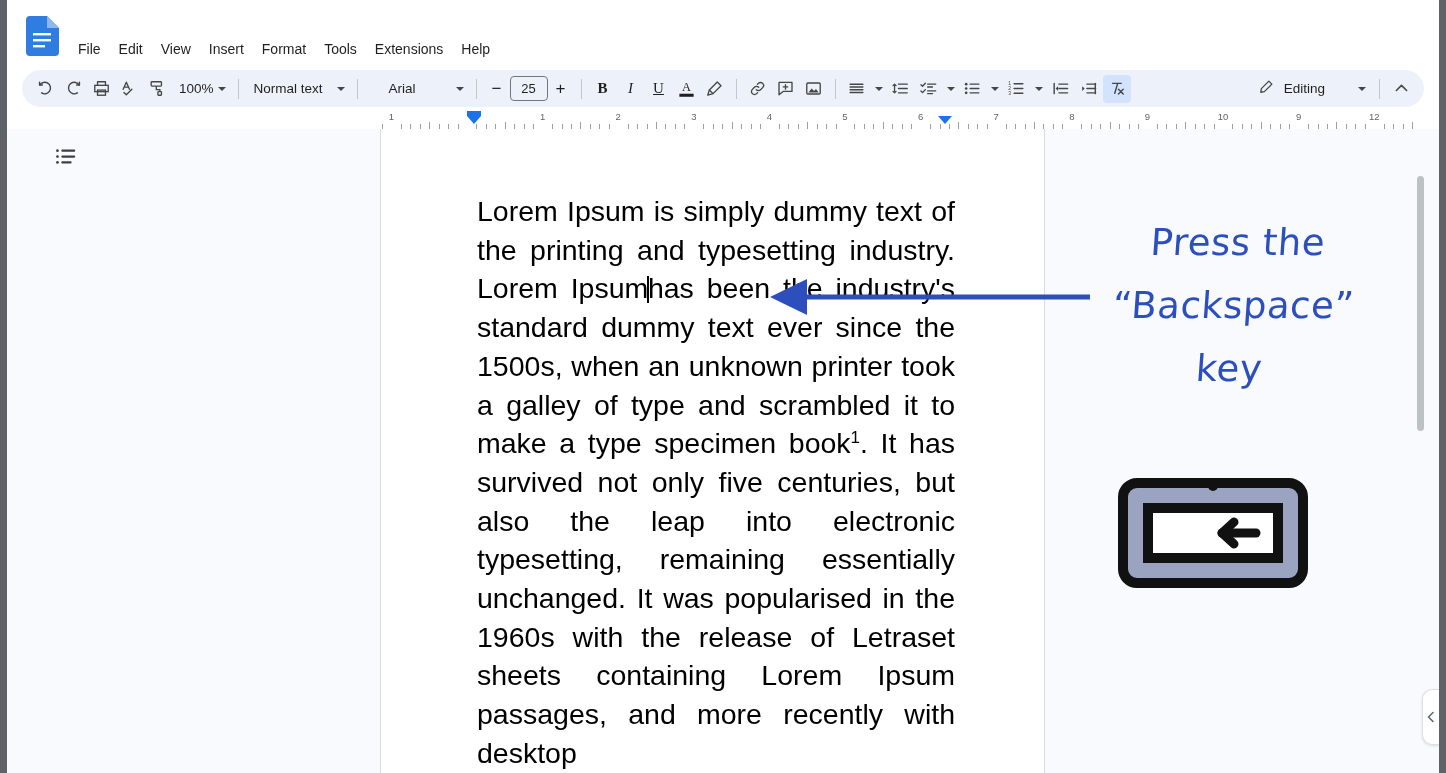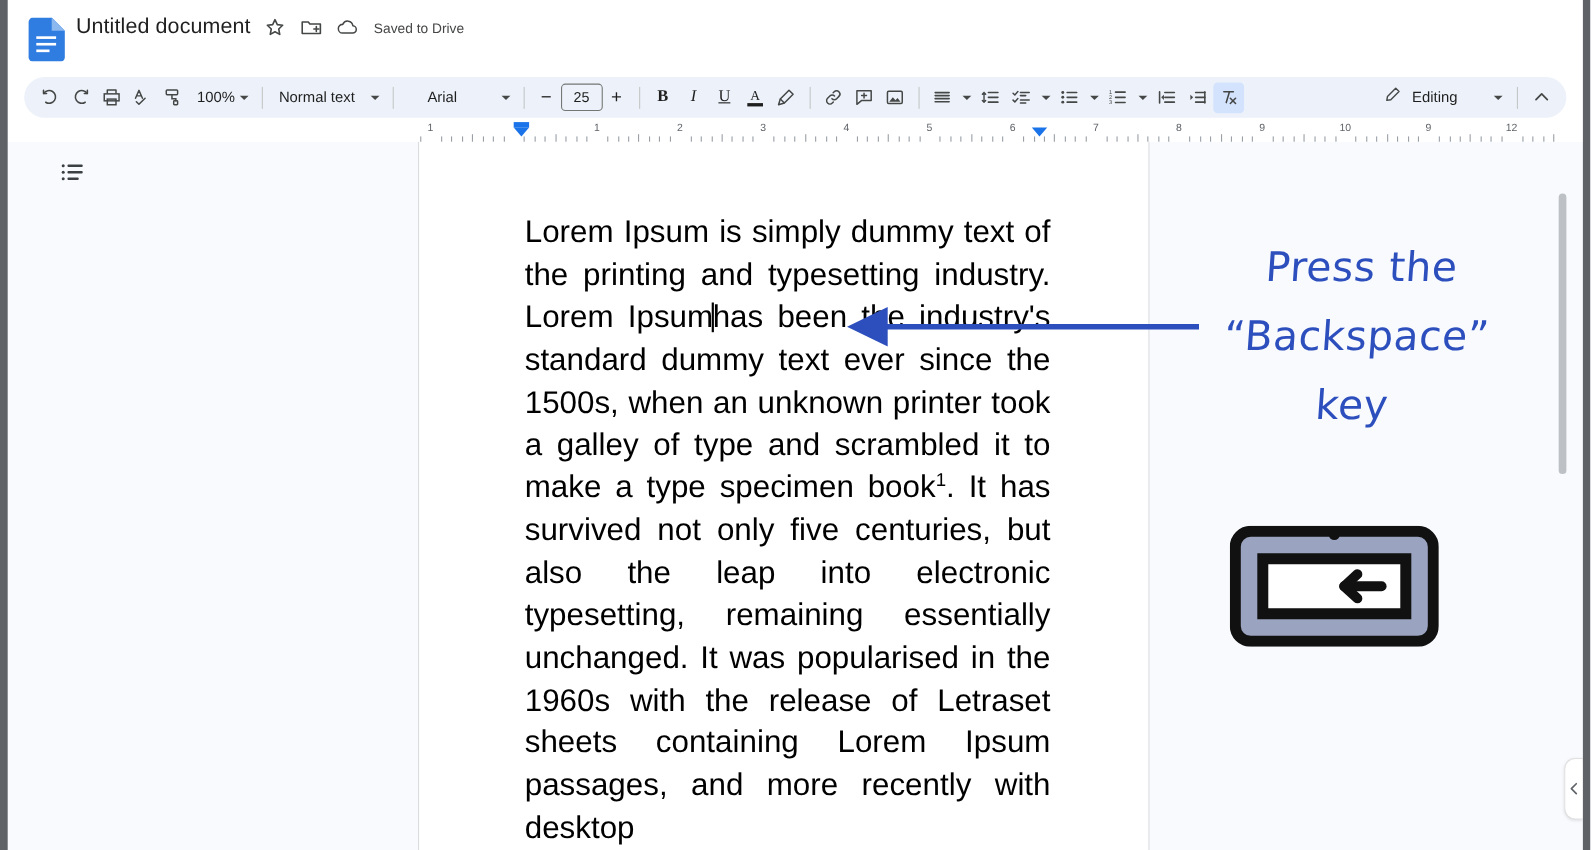--- a/index.html
+++ b/index.html
@@ -267,45 +267,31 @@
     <div class="doc-icon">
       <svg width="34" height="40" viewBox="0 0 34 40">
         <path d="M5 0h17l12 12v24a4 4 0 0 1-4 4H5a4 4 0 0 1-4-4V4a4 4 0 0 1 4-4z" fill="#2f7de1"></path>
         <path d="M22 0l12 12H22z" fill="#8bb8ef"></path>
         <rect x="8" y="17" width="18" height="2.4" fill="#fff"></rect>
         <rect x="8" y="23" width="18" height="2.4" fill="#fff"></rect>
         <rect x="8" y="29" width="12" height="2.4" fill="#fff"></rect>
       </svg>
     </div>
 
-    <div class="title-row">
-      <span class="doc-title">Untitled document</span>
-
-      <span class="hdr-ic">
-        <svg width="22" height="22" viewBox="0 0 24 24">
-          <path d="M12 4.2l2.3 4.9 5.3.7-3.9 3.7 1 5.3-4.7-2.6-4.7 2.6 1-5.3-3.9-3.7 5.3-.7z" fill="none" stroke="#444746" stroke-width="1.6" stroke-linejoin="round"></path>
-        </svg>
-      </span>
-
-      <span class="hdr-ic">
-        <svg width="22" height="22" viewBox="0 0 24 24">
-          <path d="M3 6.5h6l1.6 2H21v9.5H3z" fill="none" stroke="#444746" stroke-width="1.6" stroke-linejoin="round"></path>
-          <path d="M17 11v5M14.5 13.5h5" stroke="#444746" stroke-width="1.6" stroke-linecap="round"></path>
-        </svg>
-      </span>
-
-      <span class="hdr-ic">
-        <svg width="22" height="22" viewBox="0 0 24 24">
-          <path d="M7 17.5h9.8a3.6 3.6 0 0 0 .4-7.2 5.2 5.2 0 0 0-10-1.4A3.9 3.9 0 0 0 7 17.5z" fill="none" stroke="#444746" stroke-width="1.5" stroke-linejoin="round"></path>
-        </svg>
-      </span>
-
-      <span class="saved-txt">Saved to Drive</span>
-    </div>
-
+
+    <div class="menu-row">
+      <span class="menu-item">File</span>
+      <span class="menu-item">Edit</span>
+      <span class="menu-item">View</span>
+      <span class="menu-item">Insert</span>
+      <span class="menu-item">Format</span>
+      <span class="menu-item">Tools</span>
+      <span class="menu-item">Extensions</span>
+      <span class="menu-item">Help</span>
+    </div>
 
   </div>
 
   <div class="toolbar">
 
     <div class="tb-btn">
       <svg width="19" height="19" viewBox="0 0 24 24">
         <path d="M8 7.5H4.5V4" fill="none" stroke="#444746" stroke-width="1.8" stroke-linecap="round" stroke-linejoin="round"></path>
         <path d="M4.8 7.6A7.3 7.3 0 1 1 7 17.6" fill="none" stroke="#444746" stroke-width="1.8" stroke-linecap="round"></path>
       </svg>

